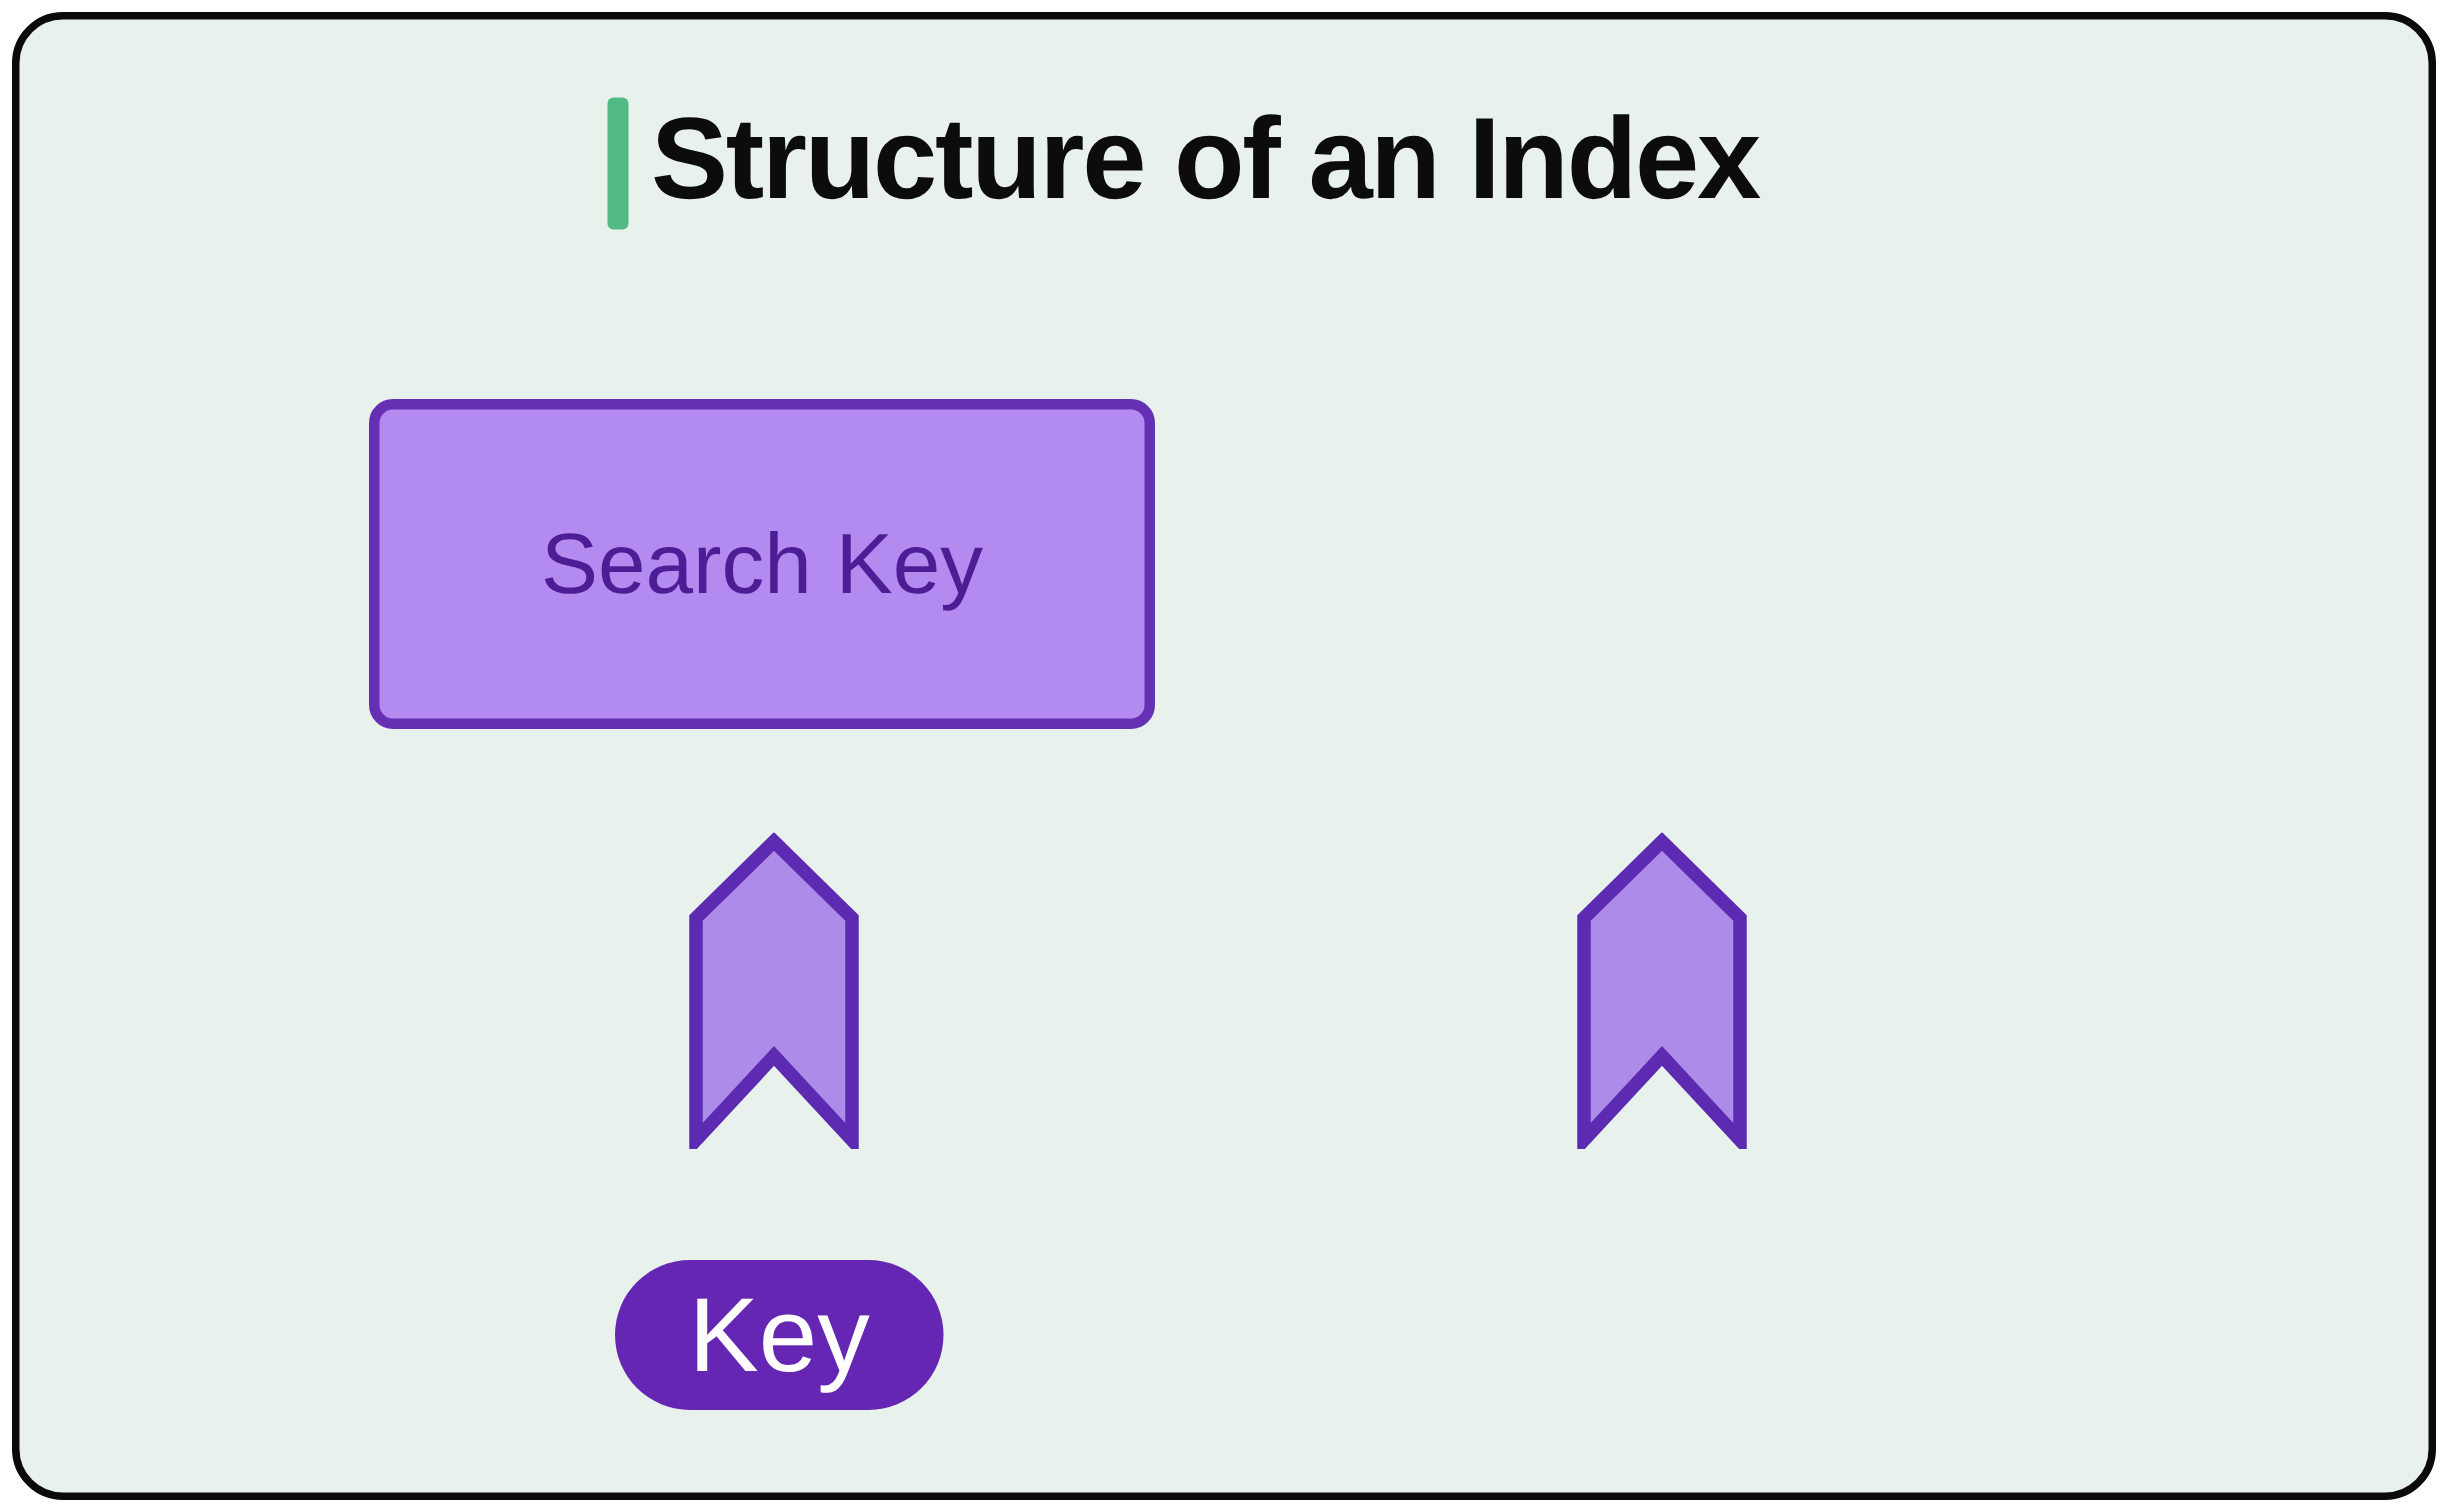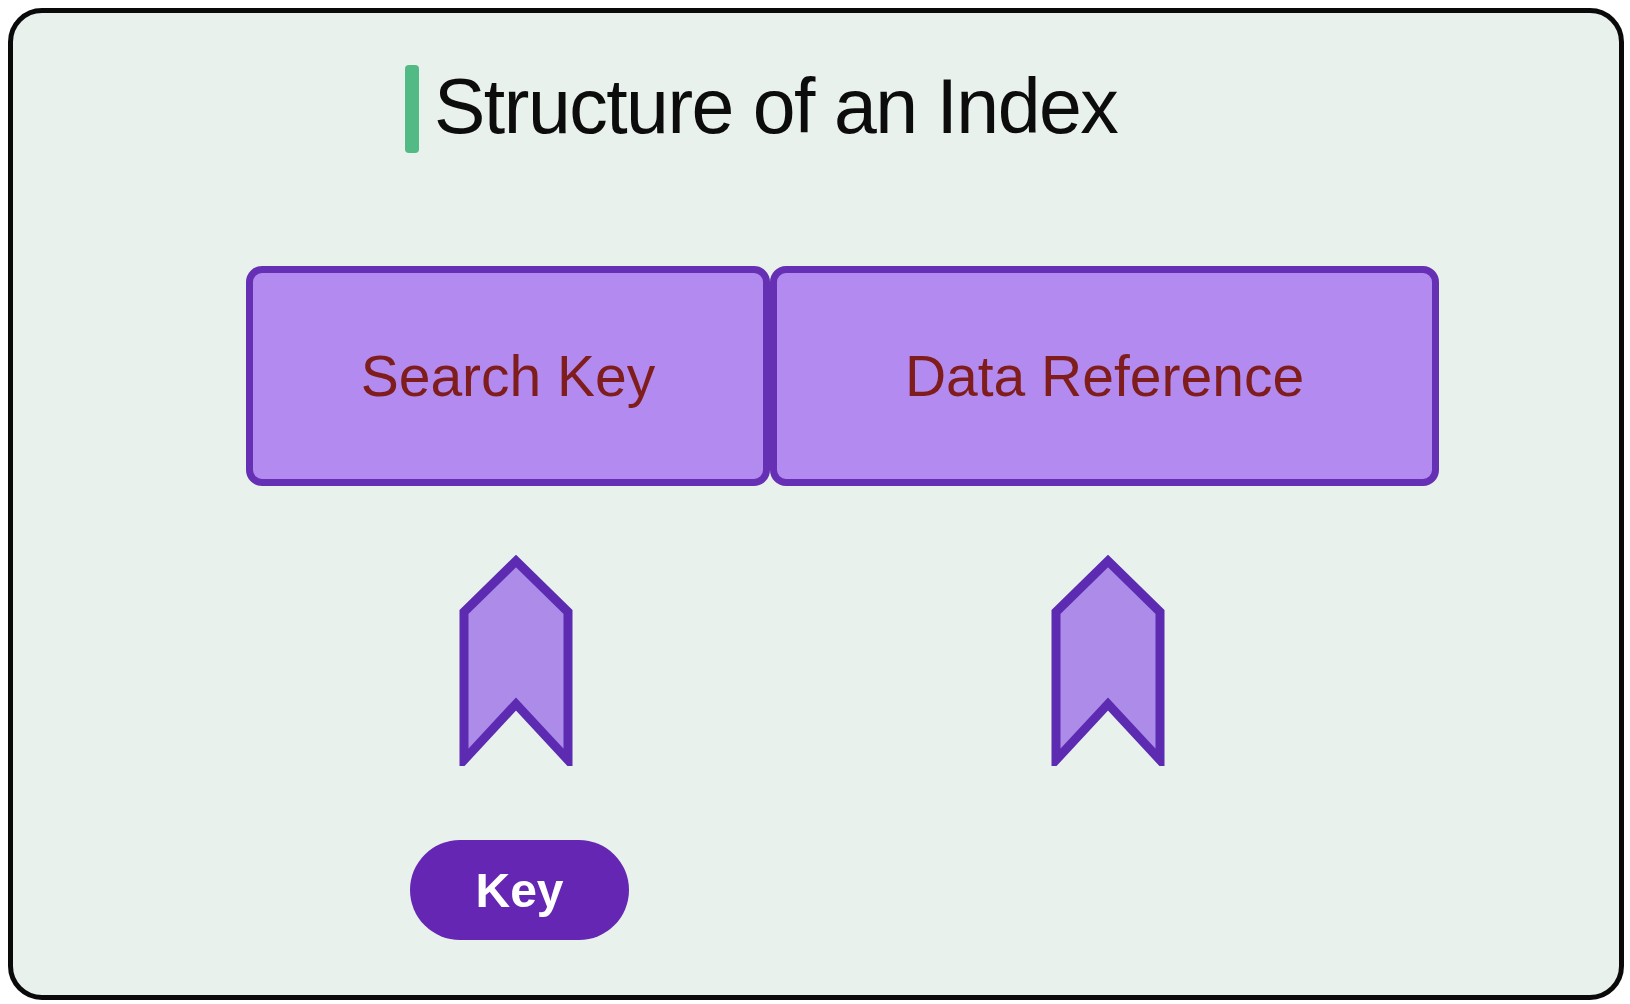--- a/index.html
+++ b/index.html
@@ -35,21 +35,21 @@
     border-radius: 4px;
     background: #52ba84;
   }
   .page-title {
     position: absolute;
     left: 421px;
     top: 47px;
     height: 92px;
     line-height: 92px;
     font-size: 77px;
-    font-weight: 400;
+    font-weight: 700;
     letter-spacing: -1.5px;
     color: #0c0c0c;
     white-space: nowrap;
     text-align: right;
   }
   .box-row {
     position: absolute;
     left: 233px;
     top: 253px;
     display: flex;
@@ -62,62 +62,59 @@
     border-radius: 16px;
     display: flex;
     align-items: center;
     justify-content: center;
   }
   .index-box.search-key { width: 524px; }
   .index-box.data-ref  { width: 669px; }
   .box-label {
     font-size: 57px;
     font-weight: 400;
-    color: #7f1d1d;
+    color: #4c1d95;
     white-space: nowrap;
   }
   .arrow-icon {
     position: absolute;
     top: 542px;
     width: 114px;
     height: 211px;
   }
   .arrow-icon.left  { left: 446px; }
   .arrow-icon.right { left: 1038px; }
   .pill {
     position: absolute;
     box-sizing: border-box;
     background: #6527b3;
     border-radius: 52px;
     color: #ffffff;
     display: flex;
     align-items: center;
     justify-content: center;
-    font-size: 48px;
-    font-weight: 700;
+    font-size: 70px;
+    font-weight: 400;
     white-space: nowrap;
   }
   .pill.key   { left: 397px; top: 827px; width: 219px; height: 100px; }
   .pill.value { left: 958px; top: 828px; width: 281px; height: 102px; }
 </style>
 </head>
 <body>
 
 <div id="canvas">
   <div class="card">
 
     <div class="accent-bar"></div>
     <div class="page-title">Structure of an Index</div>
 
     <div class="box-row">
       <div class="index-box search-key">
         <span class="box-label">Search Key</span>
-      </div>
-      <div class="index-box data-ref">
-        <span class="box-label">Data Reference</span>
       </div>
     </div>
 
     <svg class="arrow-icon left" viewBox="0 0 114 211" aria-hidden="true">
       <polygon points="57,6 109,57 109,205 57,149 5,205 5,57" fill="#ad8ce9" stroke="#5c2bb2" stroke-width="9" stroke-linejoin="miter" stroke-miterlimit="10"></polygon>
     </svg>
 
     <svg class="arrow-icon right" viewBox="0 0 114 211" aria-hidden="true">
       <polygon points="57,6 109,57 109,205 57,149 5,205 5,57" fill="#ad8ce9" stroke="#5c2bb2" stroke-width="9" stroke-linejoin="miter" stroke-miterlimit="10"></polygon>
     </svg>

